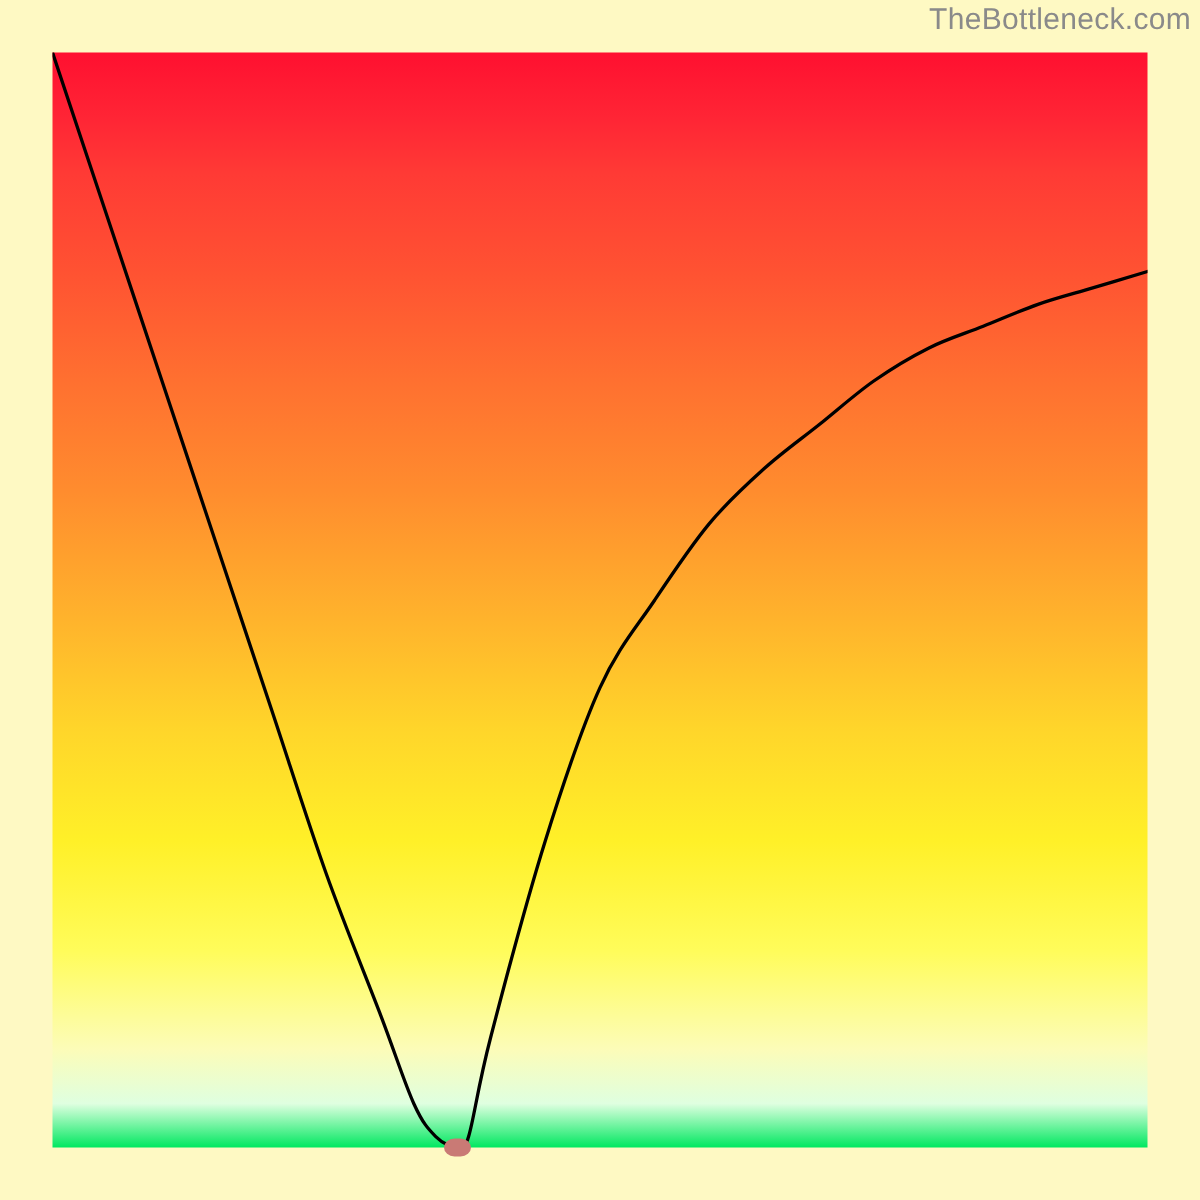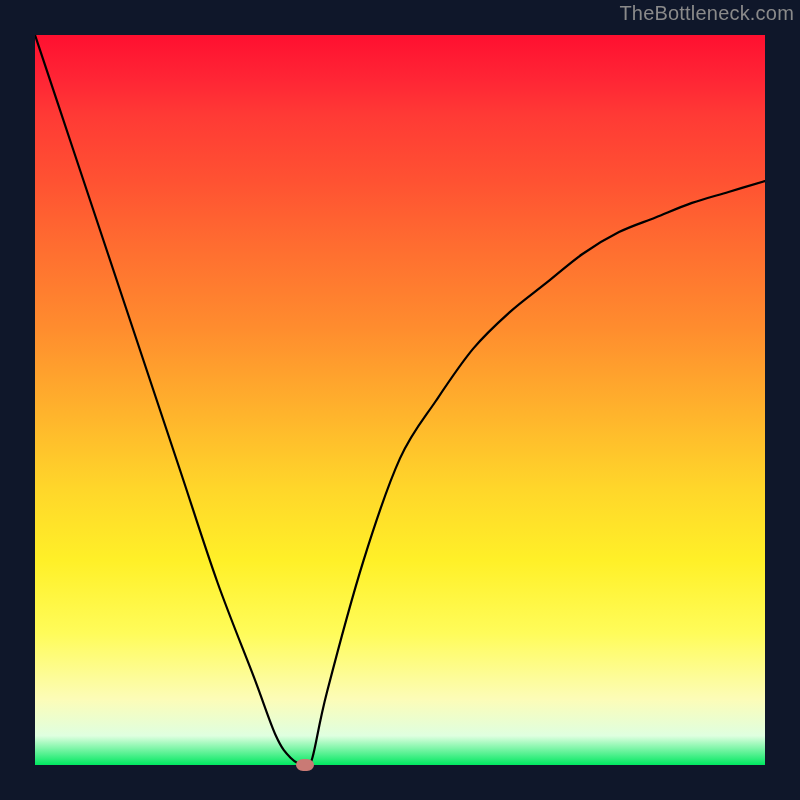--- a/index.html
+++ b/index.html
@@ -8,21 +8,21 @@
     width: 800px;
     height: 800px;
     background: #000;
     overflow: hidden;
     font-family: Arial, Helvetica, sans-serif;
   }
   .outer {
     position: relative;
     width: 800px;
     height: 800px;
-    background: #0f172a;
+    background: #fef9c3;
   }
   .plot-area {
     position: absolute;
     left: 35px;
     top: 35px;
     width: 730px;
     height: 730px;
     background: linear-gradient(
       to bottom,
       #ff1030 0%,

